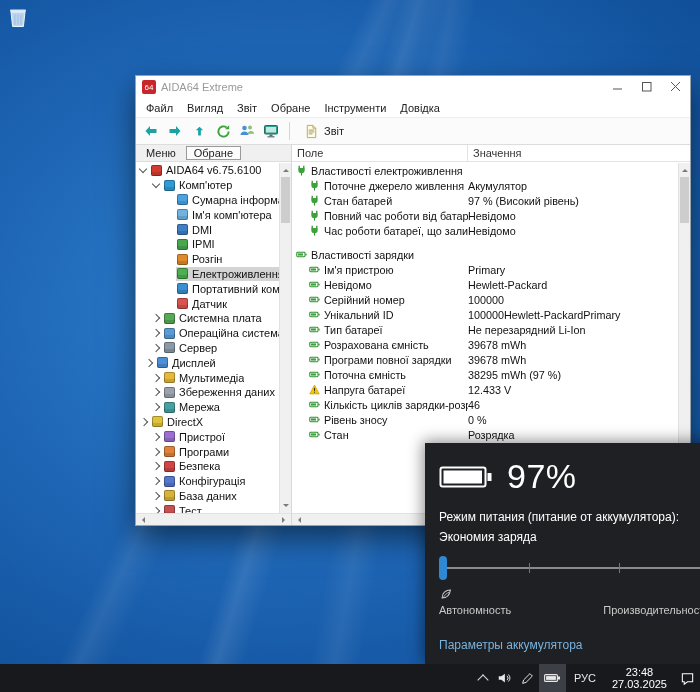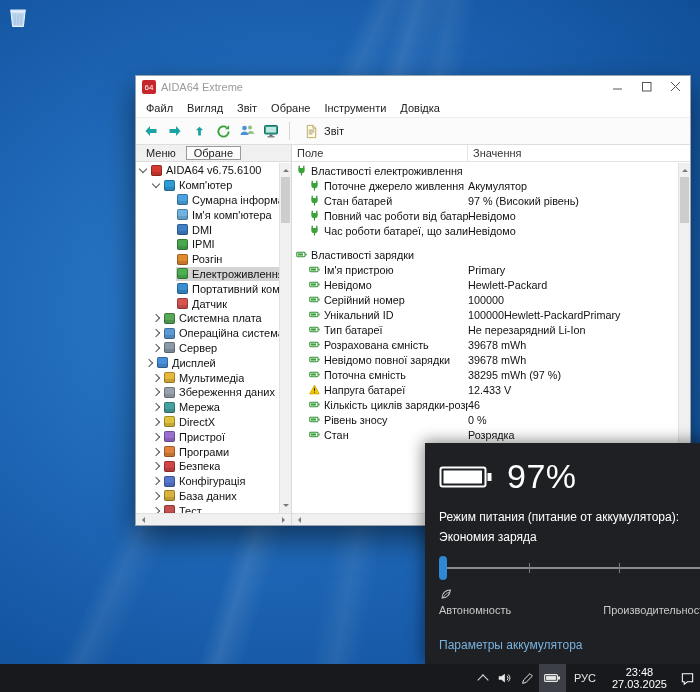--- a/index.html
+++ b/index.html
@@ -312,21 +312,21 @@
                 <span class="tlabel">Збереження даних</span>
               </span>
             </div>
             <div class="tree-row" style="padding-left: 16px;">
               <span class="chev collapsed"></span>
               <span class="item-body">
                 <span class="ticon" style="background: rgb(70, 162, 160);"></span>
                 <span class="tlabel">Мережа</span>
               </span>
             </div>
-            <div class="tree-row" style="padding-left: 4px; margin-left: 12px;">
+            <div class="tree-row" style="padding-left: 4px;">
               <span class="chev collapsed"></span>
               <span class="item-body">
                 <span class="ticon" style="background: rgb(224, 194, 60);"></span>
                 <span class="tlabel">DirectX</span>
               </span>
             </div>
             <div class="tree-row" style="padding-left: 16px;">
               <span class="chev collapsed"></span>
               <span class="item-body">
                 <span class="ticon" style="background: rgb(154, 111, 208);"></span>
@@ -540,21 +540,21 @@
             </div>
             <div class="trow">
               <span class="cellf indent">
                 <span class="rowicon">
                   <svg viewBox="0 0 12 12" width="11" height="11">
                     <rect x="0.8" y="3.6" width="9" height="4.8" rx="1" fill="none" stroke="#2e8f2e" stroke-width="1.1"></rect>
                     <rect x="10.2" y="5.1" width="1.4" height="1.9" fill="#2e8f2e"></rect>
                     <rect x="2" y="4.8" width="5.6" height="2.4" fill="#3aa33a"></rect>
                   </svg>
                 </span>
-                <span>Невідомо повної зарядки</span>
+                <span>Програми повної зарядки</span>
               </span>
               <span class="cellv">39678 mWh</span>
             </div>
             <div class="trow">
               <span class="cellf indent">
                 <span class="rowicon">
                   <svg viewBox="0 0 12 12" width="11" height="11">
                     <rect x="0.8" y="3.6" width="9" height="4.8" rx="1" fill="none" stroke="#2e8f2e" stroke-width="1.1"></rect>
                     <rect x="10.2" y="5.1" width="1.4" height="1.9" fill="#2e8f2e"></rect>
                     <rect x="2" y="4.8" width="5.6" height="2.4" fill="#3aa33a"></rect>

